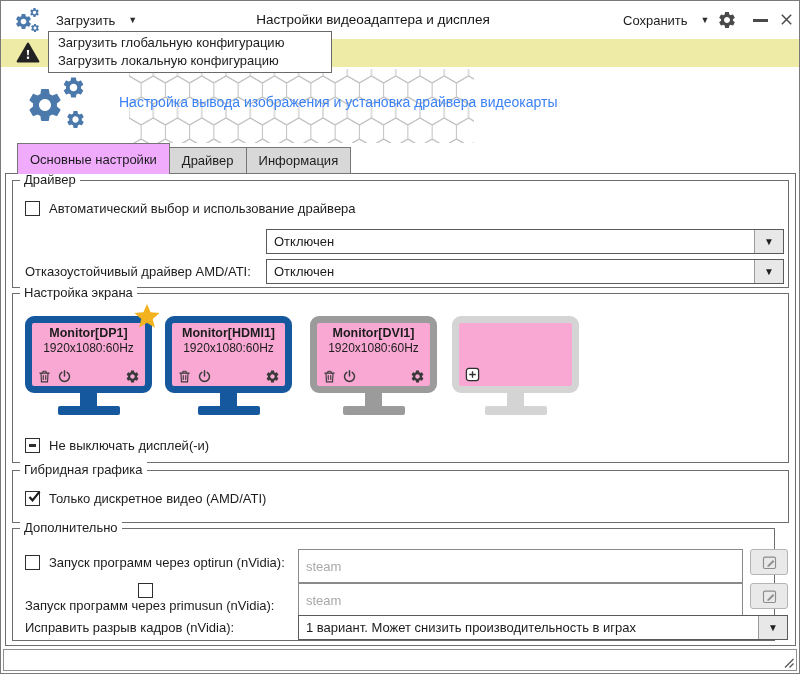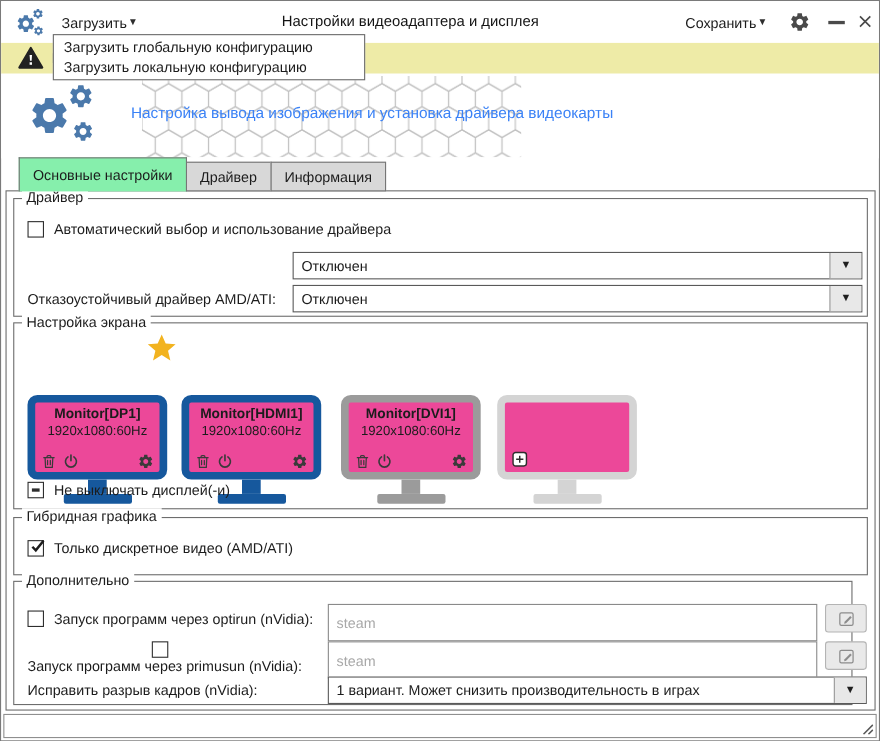--- a/index.html
+++ b/index.html
@@ -4,42 +4,42 @@
 <style>
   html,body{margin:0;padding:0;background:#f2f2f2;}
   .win{position:relative;width:800px;height:674px;background:#fff;border:1px solid #7a7a7a;
        box-sizing:border-box;font-family:"Liberation Sans","DejaVu Sans",sans-serif;
        font-size:13px;color:#1c1c1c;overflow:hidden;}
   .abs{position:absolute;}
   svg.ic{display:block;}
 
   
   .menubar{position:absolute;left:0;top:0;width:798px;height:38px;background:#fff;}
-  .menu-btn{position:absolute;top:0;height:38px;display:flex;align-items:center;gap:1px;cursor:default;}
+  .menu-btn{position:absolute;top:0;height:38px;display:flex;align-items:center;gap:13px;cursor:default;}
   .arrow{font-size:9px;color:#2e2e2e;line-height:1;}
   .wtitle{position:absolute;left:372px;top:0;transform:translateX(-50%);line-height:38px;
           font-size:13.5px;color:#141414;white-space:nowrap;text-align:center;}
 
   
   .warnbar{position:absolute;left:0;top:38px;width:798px;height:28px;background:#eeeba7;}
 
   
   .dd{position:absolute;left:47px;top:30px;width:284px;background:#fff;border:1px solid #6a6a6a;
       z-index:30;box-sizing:border-box;padding:2px 0;}
   .dd .it{height:18px;line-height:18px;padding-left:9px;white-space:nowrap;}
 
   
   .header{position:absolute;left:0;top:66px;width:798px;height:77px;background:#fff;}
   .htitle{position:absolute;left:118px;top:27px;font-size:14px;font-weight:normal;color:#3b82f6;white-space:nowrap;}
 
   
   .tabs{position:absolute;left:16px;top:142px;display:flex;align-items:flex-end;height:31px;z-index:3;}
   .tab{box-sizing:border-box;border:1px solid #767676;display:flex;align-items:center;
        padding:0 12px;background:#d8d8d8;height:27px;margin-left:-1px;white-space:nowrap;}
-  .tab.active{background:#86efac;border-bottom:none;height:31px;margin-left:0;z-index:4;}
+  .tab.active{background:#f0abfc;border-bottom:none;height:31px;margin-left:0;z-index:4;}
 
   
   .panel{position:absolute;left:4px;top:172px;width:791px;height:473px;border:1px solid #6d6d6d;
          background:#fff;box-sizing:border-box;z-index:1;}
 
   
   .grp{position:absolute;border:1px solid #6d6d6d;background:#fff;box-sizing:border-box;}
   .grp>.lg{position:absolute;top:-9px;left:7px;background:#fff;padding:0 4px;font-size:13px;white-space:nowrap;}
 
   .row{position:absolute;display:flex;align-items:center;}
@@ -65,21 +65,21 @@
 
   
   .ebtn{position:absolute;width:38px;height:26px;background:#e9e9e9;border:1px solid #b4b4b4;
         border-radius:3px;display:flex;align-items:center;justify-content:center;color:#8c8c8c;
         box-sizing:border-box;}
 
   
   .mons{position:absolute;left:12px;top:22px;display:flex;gap:13px;}
   .mon{position:relative;width:127px;}
   .mon .screen{position:relative;height:77px;border:7px solid var(--mc);border-radius:9px;
-               background:#ec4899;box-sizing:border-box;text-align:center;margin-top:43px;}
+               background:#f9a8d4;box-sizing:border-box;text-align:center;}
   .mon .mname{font-weight:bold;font-size:12.5px;margin-top:3px;white-space:nowrap;}
   .mon .mres{font-size:12px;margin-top:1px;white-space:nowrap;}
   .mon .licons{position:absolute;left:5px;bottom:2px;display:flex;gap:5px;color:#3a3a3a;}
   .mon .ricon{position:absolute;right:5px;bottom:2px;color:#3a3a3a;}
   .mon .post{width:17px;height:13px;background:var(--mc);margin:0 auto;}
   .mon .base{width:62px;height:9px;background:var(--mc);margin:0 auto;border-radius:2px;}
   .mon .star{position:absolute;top:-14px;right:-10px;z-index:2;}
   .mon .addicon{position:absolute;left:6px;bottom:4px;color:#2e2e2e;}
 
   

